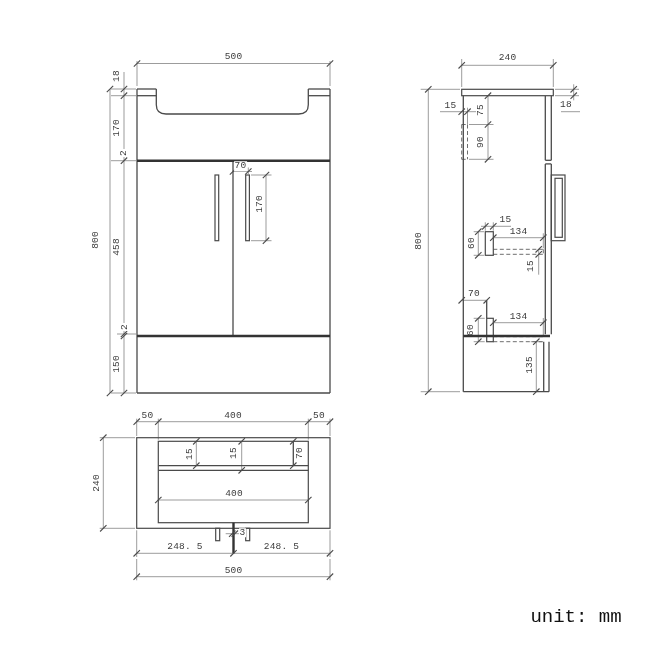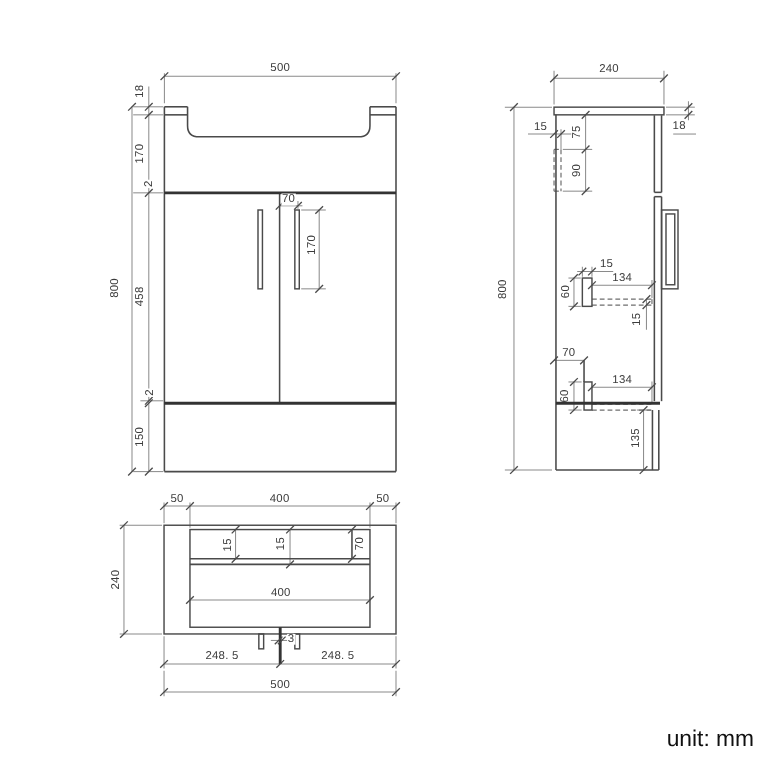--- a/index.html
+++ b/index.html
@@ -1,17 +1,17 @@
 <!DOCTYPE html>
 <html><head>
 <meta charset="utf-8">
 <style>
   html,body{margin:0;padding:0;background:#fff;}
   #canvas{position:relative;width:650px;height:650px;background:#ffffff;overflow:hidden;
-          font-family:Liberation Sans, sans-serif;}
+          font-family:Liberation Mono, monospace;}
   svg{position:absolute;left:0;top:0;}
   .dim{position:absolute;transform:translate(-50%,-50%);font-size:9.5px;color:#3c3c3c;
        white-space:nowrap;letter-spacing:0.2px;line-height:1;}
   .rot{transform:translate(-50%,-50%) rotate(-90deg);}
   .bg{background:#fff;padding:0 1px;}
   .unit{position:absolute;transform:translate(-50%,-50%);font-size:19px;color:#111;
         white-space:nowrap;}
 </style>
 </head>
 <body>
@@ -226,14 +226,14 @@
   <div class="dim rot" style="left:96.5px;top:483px">240</div>
   <div class="dim rot bg" style="left:189.5px;top:454px">15</div>
   <div class="dim rot bg" style="left:234px;top:453px">15</div>
   <div class="dim rot bg" style="left:299.5px;top:453px">70</div>
   <div class="dim bg" style="left:234px;top:493.5px">400</div>
   <div class="dim bg" style="left:242.5px;top:532.5px">3</div>
   <div class="dim" style="left:185px;top:547px">248. 5</div>
   <div class="dim" style="left:281.5px;top:547px">248. 5</div>
   <div class="dim" style="left:233.5px;top:570.5px">500</div>
 
-  <div class="unit" style="left:592px;top:617px">unit: mm</div>
+  <div class="unit" style="left:576px;top:617px">unit: mm</div>
 </div>
 
 </body></html>

